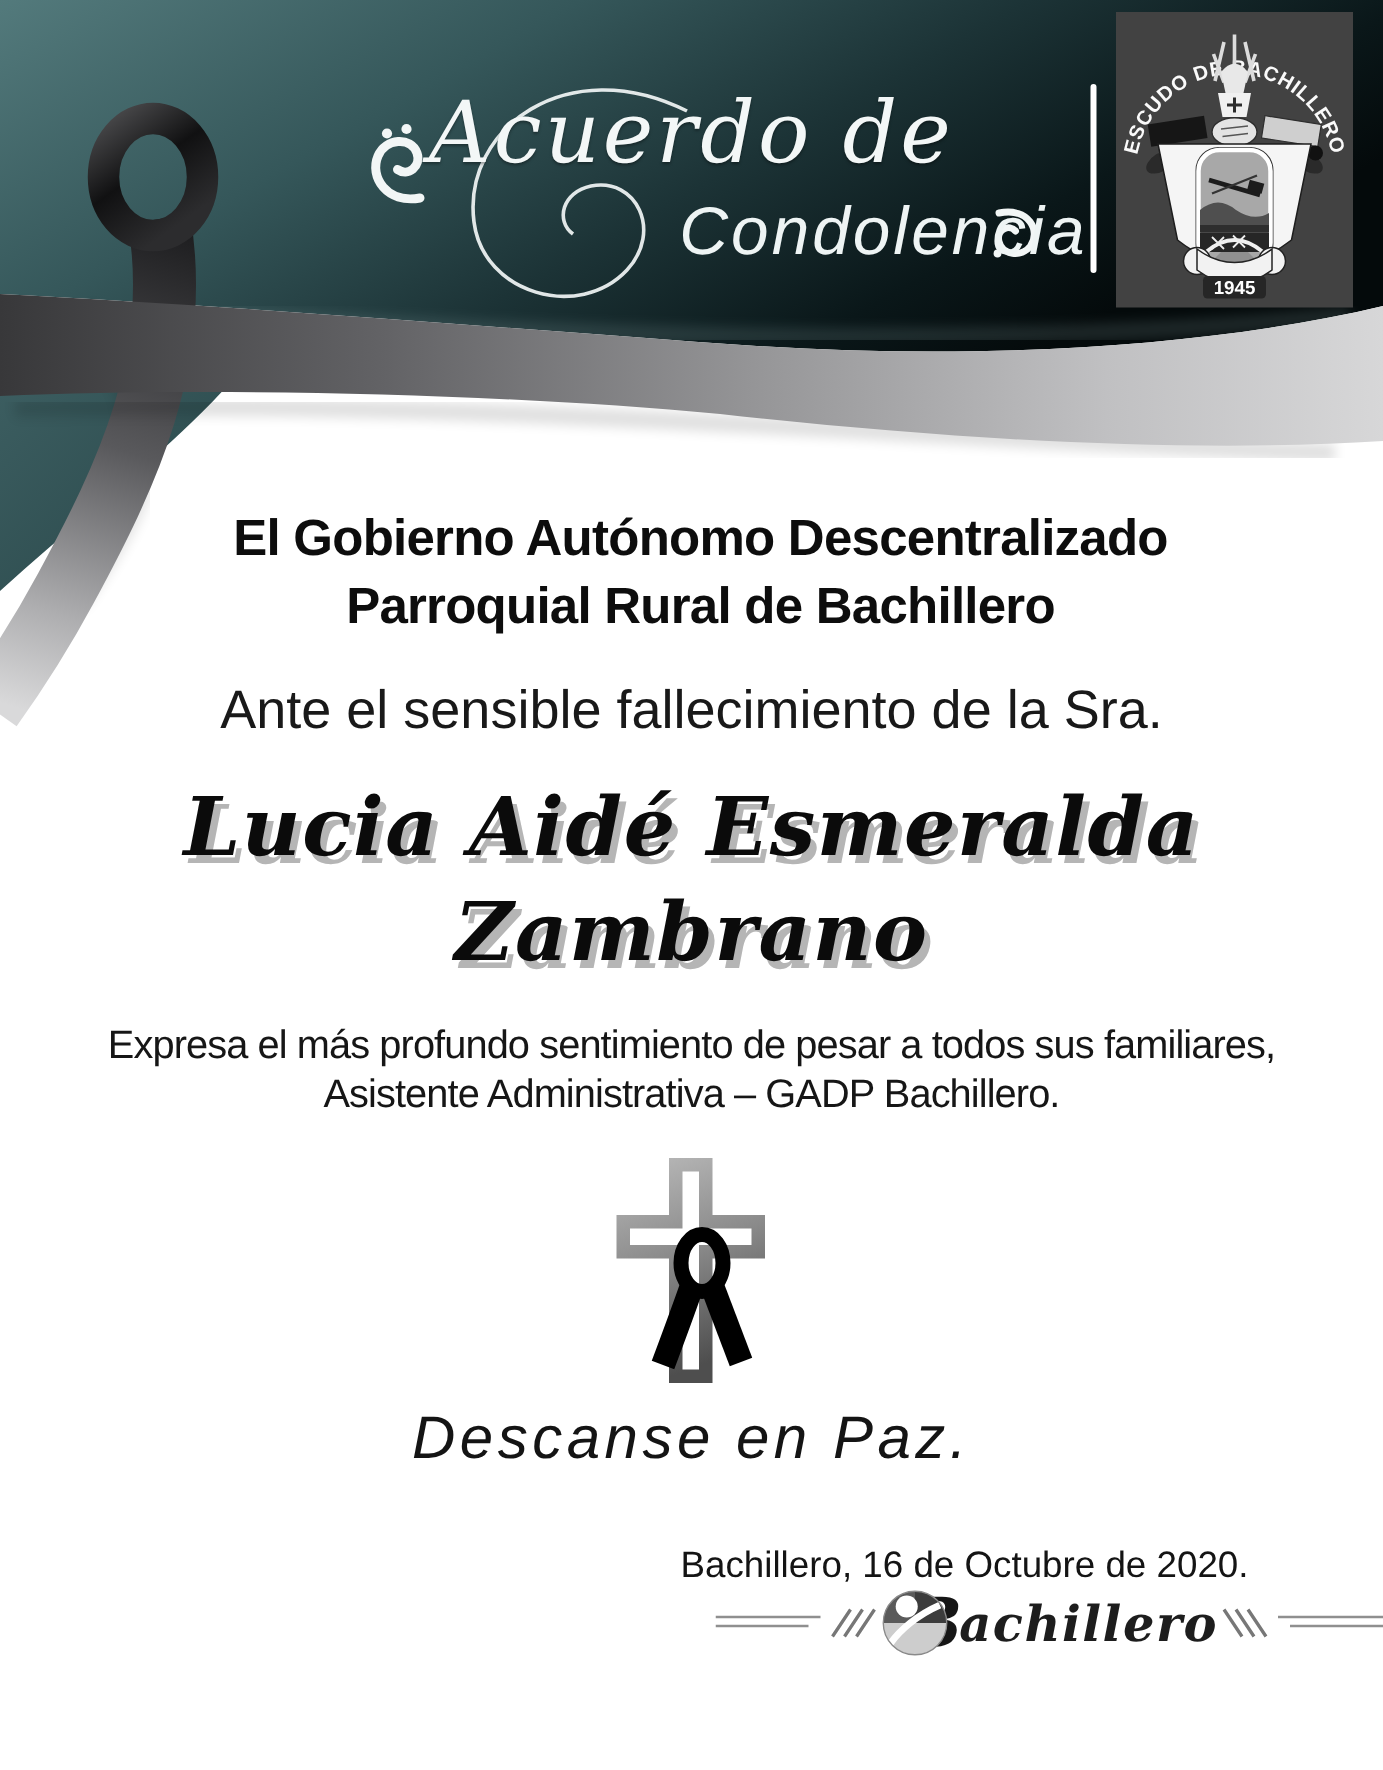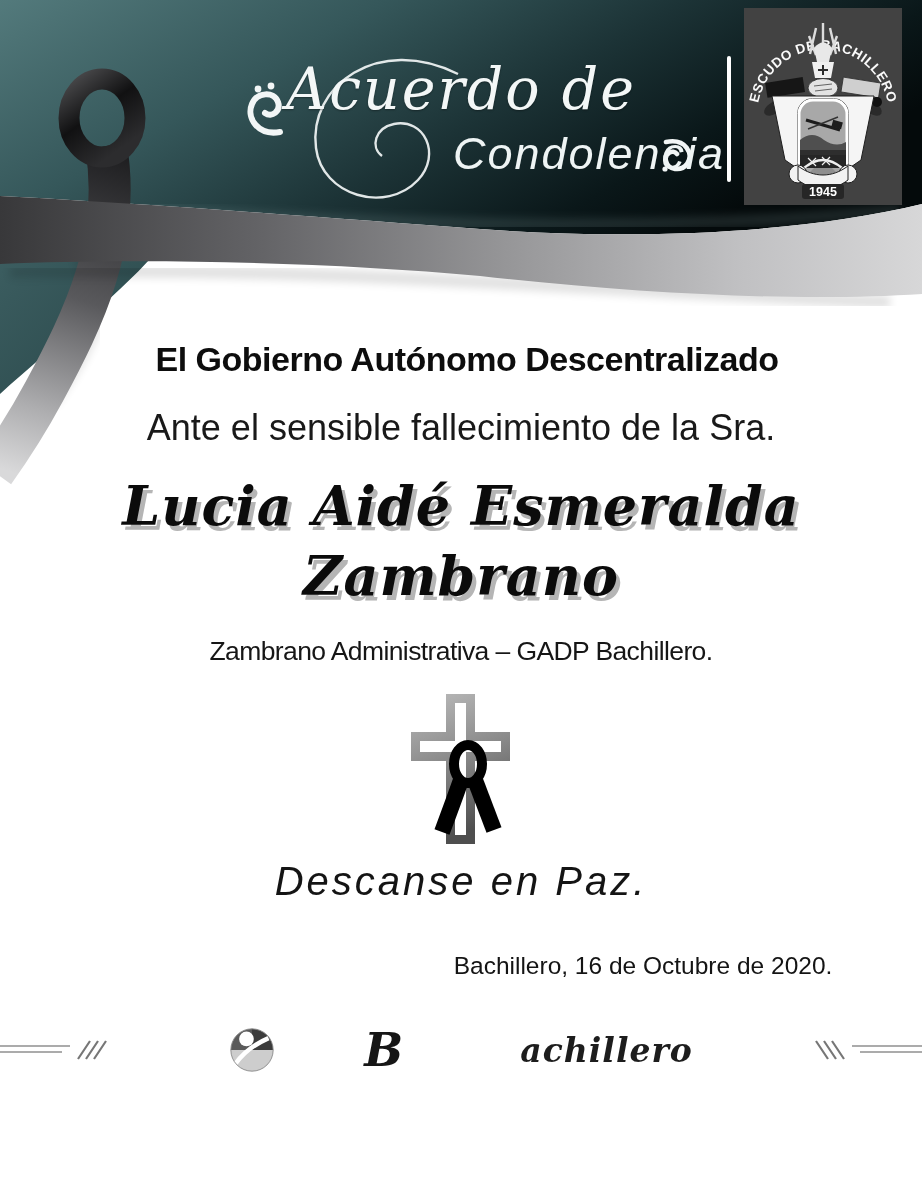--- a/index.html
+++ b/index.html
@@ -25,21 +25,21 @@
   .intro{margin:25px 0 12px 0;font-size:36px;color:#191919;}
   .deceased{margin:22px 0 15px 0;font-family:"DejaVu Serif",serif;font-style:italic;font-weight:bold;
         font-size:54px;color:#0b0b0b;letter-spacing:1px;text-shadow:4px 5px 0 #b5b5b5;line-height:70px;}
   .message{margin:24px 0 0 0;font-size:26.5px;line-height:33px;letter-spacing:-.6px;color:#161616;}
   .message span{display:block;}
   .cross-wrap{margin-top:26px;height:150px;}
   .farewell{margin:8px 0 0 0;font-family:Liberation Sans, sans-serif;font-style:italic;font-size:40px;
         color:#141414;letter-spacing:3px;line-height:58px;}
   .dateline{margin:42px 0 0 0;font-size:24.5px;color:#141414;position:relative;left:182px;}
   
-  .footer{margin-top:46px;display:flex;align-items:center;justify-content:space-between;gap:0;}
+  .footer{display:flex;align-items:center;justify-content:flex-end;gap:0;}
   .logo-emblem{position:relative;width:46px;height:48px;}
   .logo-b{font-family:"DejaVu Serif",serif;font-style:italic;font-weight:bold;font-size:46px;
         color:#161616;margin-left:-30px;line-height:46px;}
   .logo-rest{font-family:"DejaVu Serif",serif;font-style:italic;font-weight:bold;font-size:33px;
         color:#1d1d1d;letter-spacing:1px;margin-left:-2px;}
 </style>
 </head>
 <body>
 
 <div class="page">
@@ -153,28 +153,30 @@
         <path d="M54,158 C70,170 88,170 104,158 L104,172 C88,184 70,184 54,172 Z" fill="#f2f2f2" stroke="#222" stroke-width="1"></path>
         <rect x="58" y="176" width="42" height="15" rx="3" fill="#262626"></rect>
         <text x="79" y="188" text-anchor="middle" font-family="Liberation Sans, sans-serif" font-size="12.5" font-weight="bold" fill="#fff">1945</text>
       </g>
     </svg>
   </div>
 
   <div class="main">
     <h1 class="org-title">
       <span>El Gobierno Autónomo Descentralizado</span>
+      <span>Parroquial Rural de Bachillero</span>
     </h1>
 
     <p class="intro">Ante el sensible fallecimiento de la Sra.</p>
 
     <div class="deceased">Lucia Aidé Esmeralda Zambrano</div>
 
     <p class="message">
-      <span>Zambrano Administrativa – GADP Bachillero.</span>
+      <span>Expresa el más profundo sentimiento de pesar a todos sus familiares,</span>
+      <span>Asistente Administrativa – GADP Bachillero.</span>
     </p>
 
     <div class="cross-wrap">
       <svg width="110" height="150" viewBox="0 0 110 150">
         <defs>
           <linearGradient id="crossG" x1="0" y1="0" x2="0.25" y2="1">
             <stop offset="0" stop-color="#bcbcbc"></stop>
             <stop offset="0.5" stop-color="#8a8a8a"></stop>
             <stop offset="1" stop-color="#4e4e4e"></stop>
           </linearGradient>

